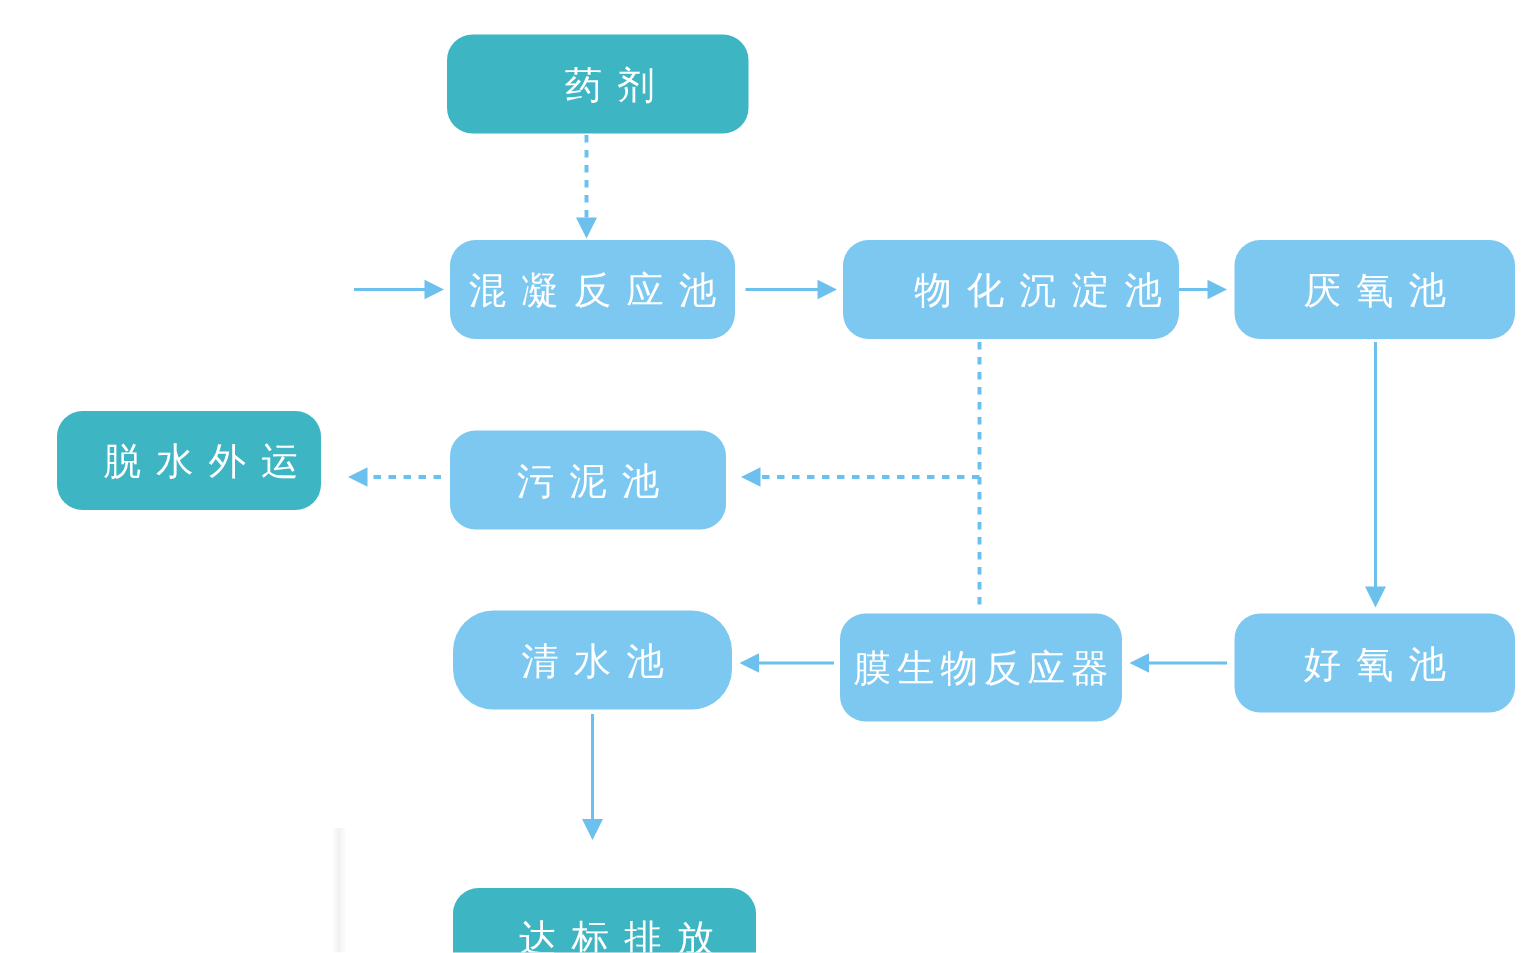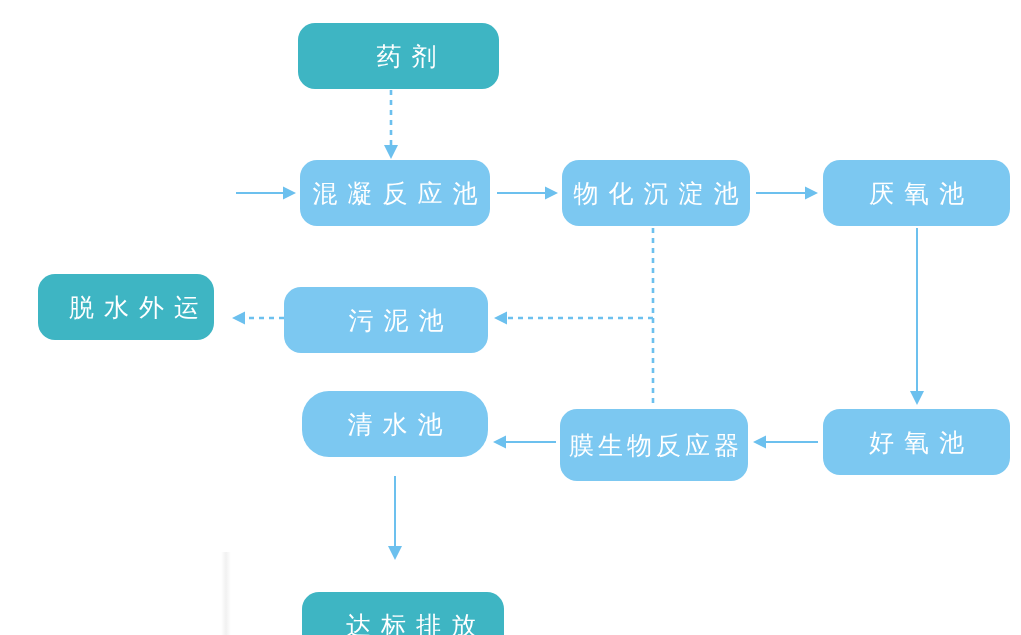--- a/index.html
+++ b/index.html
@@ -104,37 +104,37 @@
 
   <div class="node teal" style="left:298px; top:23px; width:185px; height:66px;">
     <span class="node-label">药剂</span>
   </div>
 
 
   <div class="node blue" style="left:300px; top:160px; width:190px; height:66px;">
     <span class="node-label">混凝反应池</span>
   </div>
 
-  <div class="node blue" style="left:562px; top:160px; width:188px; height:66px;">
+  <div class="node blue" style="left:562px; top:160px; width:188px; height:66px;padding-left:36px;">
     <span class="node-label">物化沉淀池</span>
   </div>
 
   <div class="node blue" style="left:823px; top:160px; width:187px; height:66px;">
     <span class="node-label">厌氧池</span>
   </div>
 
   <div class="node teal" style="left:38px; top:274px; width:160px; height:66px;">
     <span class="node-label">脱水外运</span>
   </div>
 
-  <div class="node blue" style="left:284px; top:287px; width:184px; height:66px;padding-left:20px;">
+  <div class="node blue" style="left:300px; top:287px; width:184px; height:66px;">
     <span class="node-label">污泥池</span>
   </div>
 
-  <div class="node blue" style="left:302px; top:391px; width:186px; height:66px;border-radius:27px;">
+  <div class="node blue" style="left:302px; top:407px; width:186px; height:66px;border-radius:27px;">
     <span class="node-label">清水池</span>
   </div>
 
   <div class="node long blue" style="left:560px; top:409px; width:188px; height:72px;">
     <span class="node-label">膜生物反应器</span>
   </div>
 
   <div class="node blue" style="left:823px; top:409px; width:187px; height:66px;">
     <span class="node-label">好氧池</span>
   </div>

